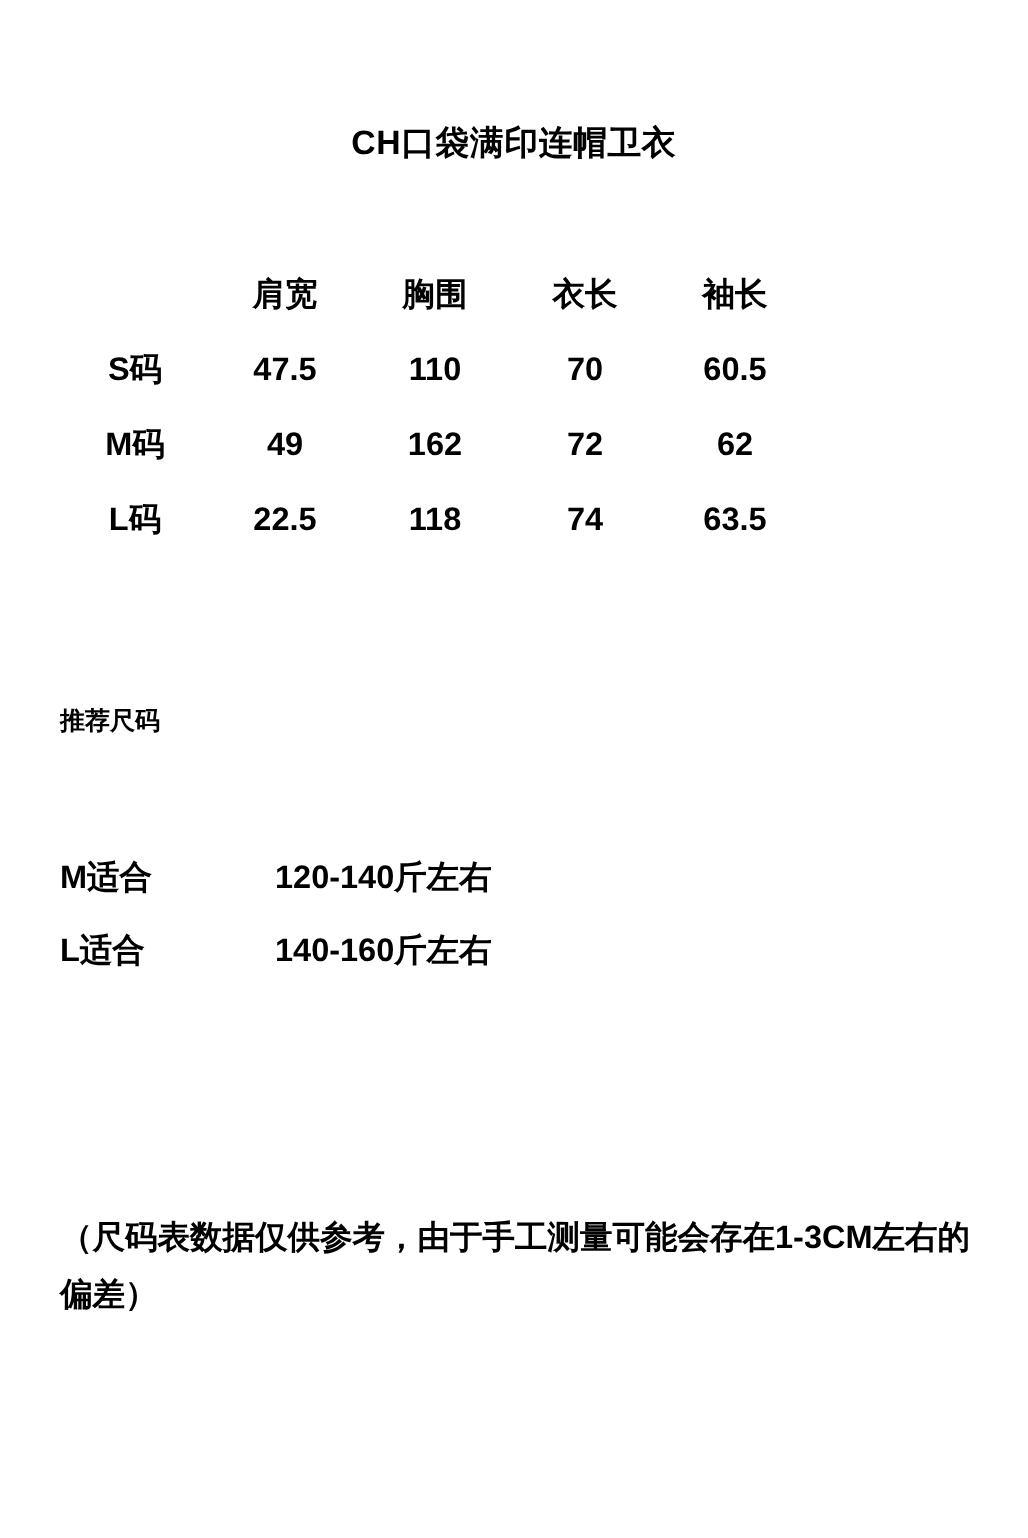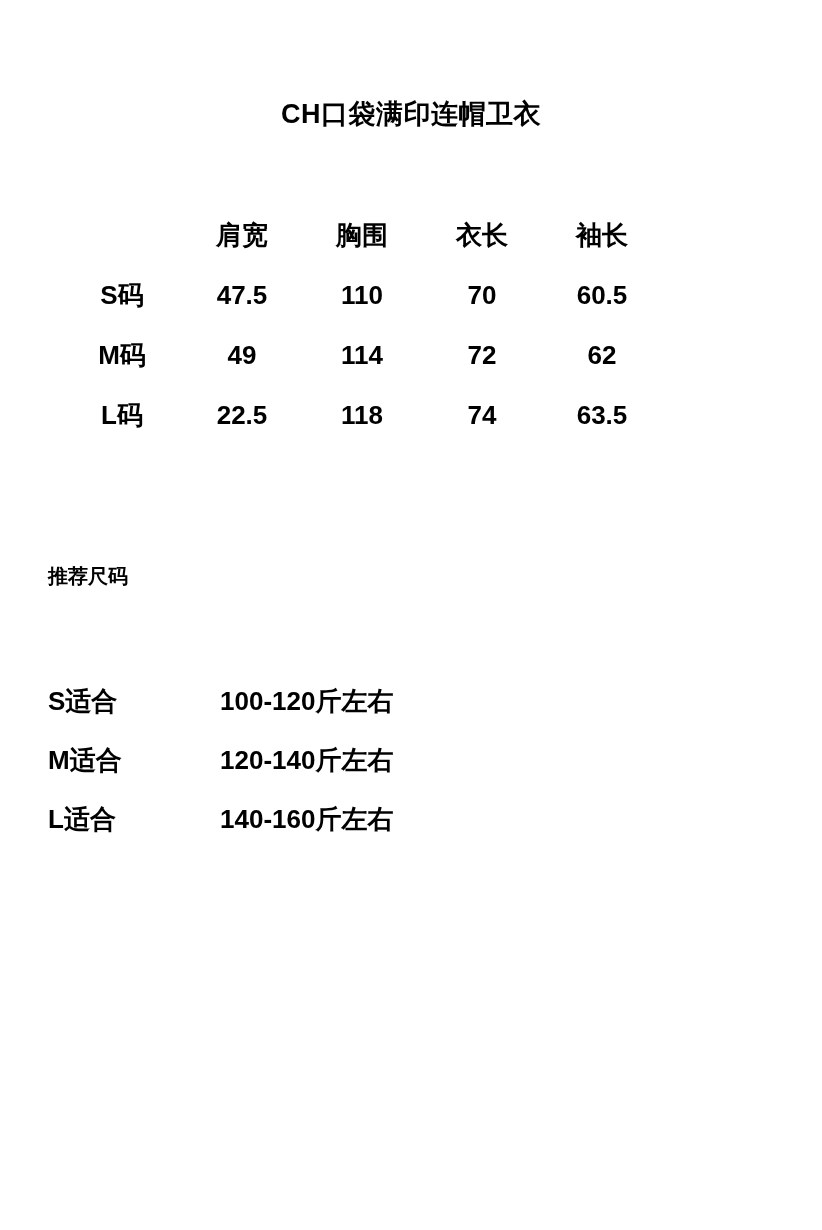--- a/index.html
+++ b/index.html
@@ -32,21 +32,20 @@
     font-weight: bold;
     letter-spacing: 0.5px;
   }
   
   .size-table {
     position: absolute;
     left: 48px;
     top: 205px;
     width: 600px;
     border-collapse: collapse;
-    margin-left: 14px;
   }
   .size-table th,
   .size-table td {
     font-size: 26px;
     font-weight: bold;
     padding: 0;
     height: 60px;
     vertical-align: middle;
     white-space: nowrap;
   }
@@ -126,47 +125,44 @@
       <tr>
         <td class="rowlabel">S码</td>
         <td class="value">47.5</td>
         <td class="value">110</td>
         <td class="value">70</td>
         <td class="value">60.5</td>
       </tr>
       <tr>
         <td class="rowlabel">M码</td>
         <td class="value">49</td>
-        <td class="value">114</td>
+        <td class="value">162</td>
         <td class="value">72</td>
         <td class="value">62</td>
       </tr>
       <tr>
         <td class="rowlabel">L码</td>
         <td class="value">22.5</td>
         <td class="value">118</td>
         <td class="value">74</td>
         <td class="value">63.5</td>
       </tr>
     </tbody>
   </table>
 
   <div class="rec-heading">推荐尺码</div>
 
   <table class="rec-table">
     <tbody>
       <tr>
-        <td class="rec-label">S适合</td>
-        <td class="rec-value">100-120斤左右</td>
-      </tr>
-      <tr>
         <td class="rec-label">M适合</td>
         <td class="rec-value">120-140斤左右</td>
       </tr>
       <tr>
         <td class="rec-label">L适合</td>
         <td class="rec-value">140-160斤左右</td>
       </tr>
     </tbody>
   </table>
 
+  <div class="footnote">（尺码表数据仅供参考，由于手工测量可能会存在1-3CM左右的偏差）</div>
 
 </div>
 
 </body></html>

